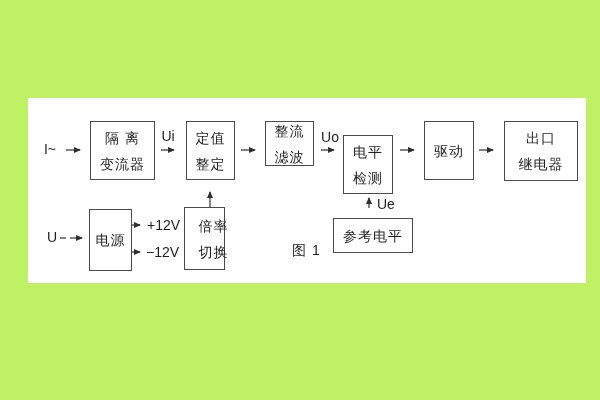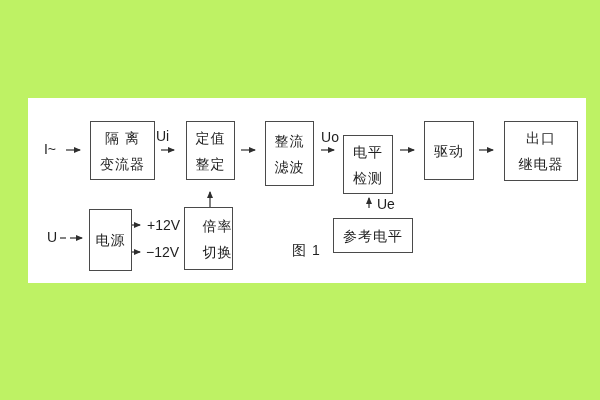--- a/index.html
+++ b/index.html
@@ -50,32 +50,32 @@
   .sig {
     position: absolute;
     color: #1f1f1f;
     font-size: 14px;
     line-height: 16px;
     white-space: nowrap;
   }
   
   #blk-isolation   { left: 90px;  top: 121px; width: 65px; height: 59px; }
   #blk-setpoint    { left: 186px; top: 121px; width: 49px; height: 59px; }
-  #blk-rectifier   { left: 265px; top: 121px; width: 49px; height: 65px; }
+  #blk-rectifier   { left: 265px; top: 121px; width: 49px; height: 45px; }
   #blk-level       { left: 343px; top: 121px; width: 50px; height: 59px; margin-top: 14px; }
   #blk-driver      { left: 424px; top: 121px; width: 50px; height: 59px; }
   #blk-relay       { left: 504px; top: 121px; width: 74px; height: 60px; }
   
   #blk-power       { left: 89px;  top: 209px; width: 43px; height: 62px; }
-  #blk-ratio       { left: 184px; top: 207px; width: 49px; height: 63px; padding-left: 18px; }
+  #blk-ratio       { left: 184px; top: 207px; width: 41px; height: 63px; padding-left: 18px; }
   #blk-reference   { left: 333px; top: 218px; width: 80px; height: 35px; gap: 0; }
   
   #lbl-i      { left: 38px;  top: 141px; width: 24px; text-align: center; }
   #lbl-u      { left: 40px;  top: 229px; width: 24px; text-align: center; }
-  #lbl-ui     { left: 156px; top: 128px; width: 24px; text-align: left; }
+  #lbl-ui     { left: 156px; top: 128px; width: 24px; text-align: center; }
   #lbl-uo     { left: 318px; top: 129px; width: 24px; text-align: center; }
   #lbl-p12    { left: 147px; top: 217px; }
   #lbl-m12    { left: 146px; top: 244px; }
   #lbl-ue     { left: 377px; top: 196px; }
   #fig-caption{ left: 292px; top: 242px; letter-spacing: 1px; }
 </style>
 </head>
 <body>
 
 <div id="stage">

